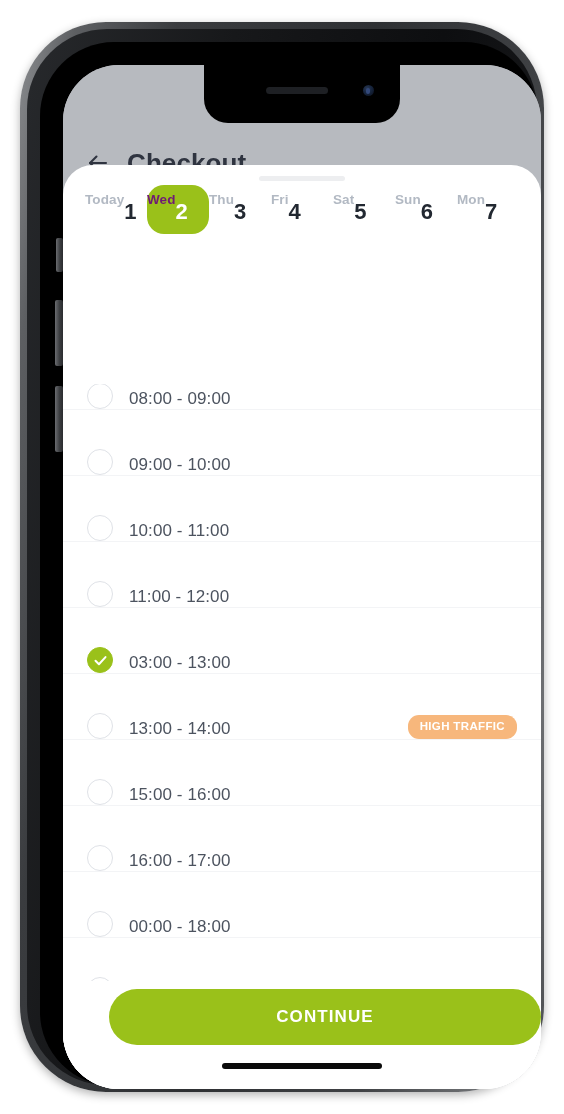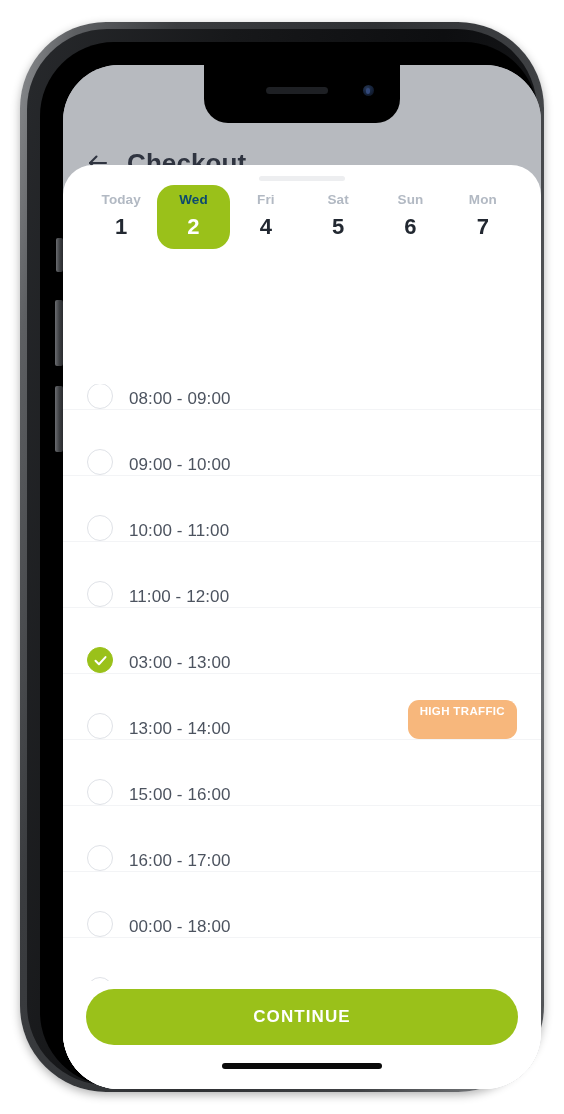--- a/index.html
+++ b/index.html
@@ -105,31 +105,31 @@
     margin-top:13px; font-size:17px; font-weight:400; color:#8a93a0;
     letter-spacing:.05px;
   }
 
   
   .date-strip {
     display:flex; align-items:flex-start; justify-content:space-between;
     padding:20px 22px 0 22px;
   }
   .date-cell {
-    flex:1 1 0; display:flex; flex-direction:column; align-items:center;
+    flex:1 1 0; display:flex; flex-direction:row; align-items:flex-start;
     padding:7px 0 9px 0; border-radius:17px;
   }
   .date-dow {
     font-size:13.5px; font-weight:700; color:#b2b9c3; letter-spacing:.1px;
   }
   .date-num {
     margin-top:7px; font-size:22px; font-weight:700; color:#222831;
   }
   .date-cell.selected { background:#9ac11a; }
-  .date-cell.selected .date-dow { color:#0c4a6e; }
+  .date-cell.selected .date-dow { color:#701a75; }
   .date-cell.selected .date-num { color:#ffffff; }
 
   
   .slot-wrap {
     position:absolute; left:0; right:0; top:219px; bottom:0;
     overflow:hidden;
   }
   .slot-scroll { position:absolute; left:0; right:0; top:-40px; }
   .slot-row {
     position:relative; height:66px;
@@ -148,36 +148,36 @@
   .slot-check { display:none; }
   .slot-row.selected .slot-check { display:block; }
   .slot-label {
     margin-left:16px; font-size:17px; font-weight:500; color:#4c535f;
     letter-spacing:.1px;
   }
   .slot-badge {
     margin-left:auto;
     background:#f7b77c; color:#ffffff;
     font-size:11.5px; font-weight:700; letter-spacing:.35px;
-    padding:5px 12px 22px 12px; border-radius:11px;
+    padding:5px 12px 7px 12px; border-radius:11px;
     white-space:nowrap;
   }
 
   
   .list-fade {
     position:absolute; left:0; right:0; bottom:0; height:96px;
     background:linear-gradient(to bottom, rgba(255,255,255,0) 0%, rgba(255,255,255,.92) 46%, #fff 74%);
     z-index:25; pointer-events:none;
   }
 
   
   .cta-dock {
     position:absolute; left:0; right:0; bottom:0; height:108px;
     background:#fff; z-index:30;
-    display:flex; align-items:flex-start; justify-content:center;
+    display:flex; align-items:flex-start; justify-content:flex-end;
     padding-top:8px;
   }
   .cta-button {
     width:432px; height:56px; border:none; cursor:pointer;
     border-radius:28px; background:#9ac11a;
     color:#fff; font-size:17px; font-weight:700; letter-spacing:1.1px;
     font-family:"Liberation Sans", sans-serif;
   }
   .home-indicator {
     position:absolute; left:50%; transform:translateX(-50%); bottom:20px;
@@ -226,20 +226,24 @@
             <div class="date-strip" id="date-strip">
                 <div class="date-cell">
                   <div class="date-dow">Today</div>
                   <div class="date-num">1</div>
                 </div>
                 <div class="date-cell selected">
                   <div class="date-dow">Wed</div>
                   <div class="date-num">2</div>
                 </div>
                 <div class="date-cell">
+                  <div class="date-dow">Thu</div>
+                  <div class="date-num">3</div>
+                </div>
+                <div class="date-cell">
                   <div class="date-dow">Fri</div>
                   <div class="date-num">4</div>
                 </div>
                 <div class="date-cell">
                   <div class="date-dow">Sat</div>
                   <div class="date-num">5</div>
                 </div>
                 <div class="date-cell">
                   <div class="date-dow">Sun</div>
                   <div class="date-num">6</div>

